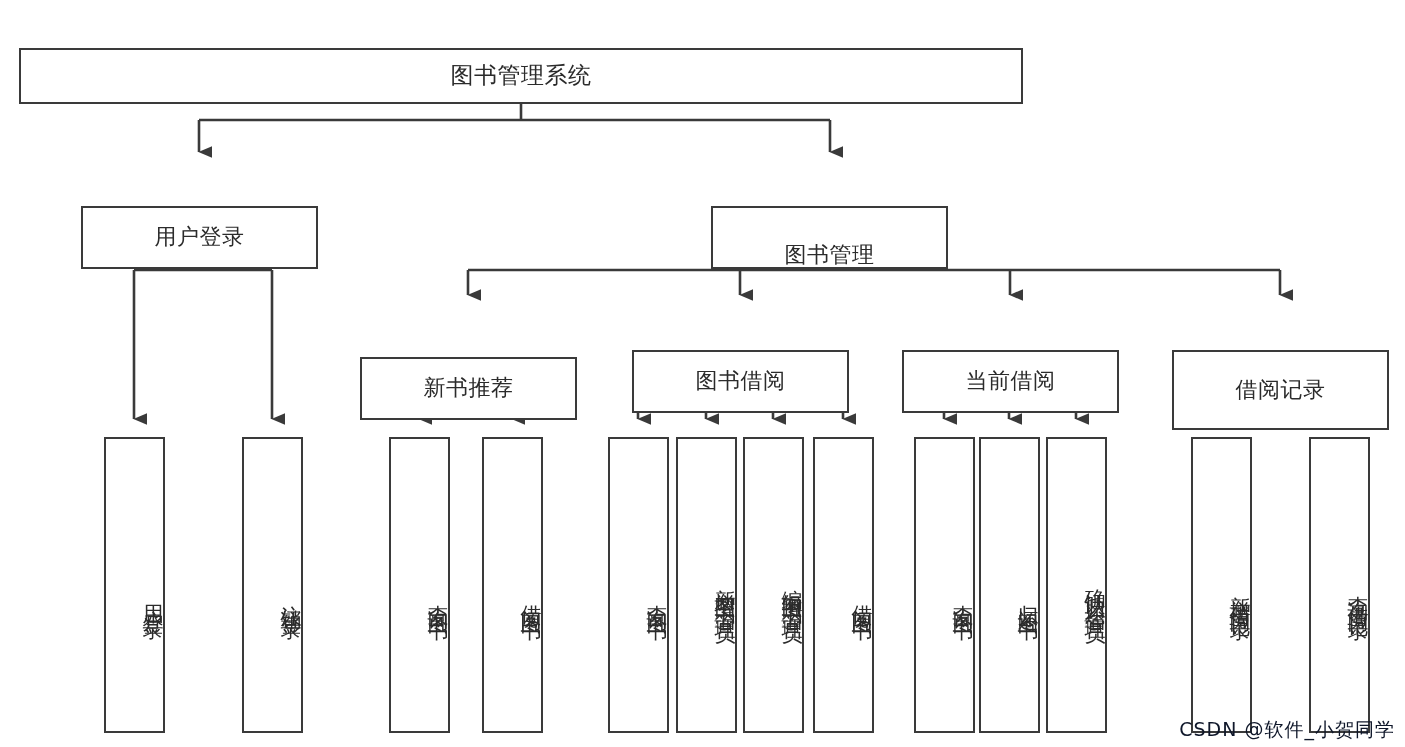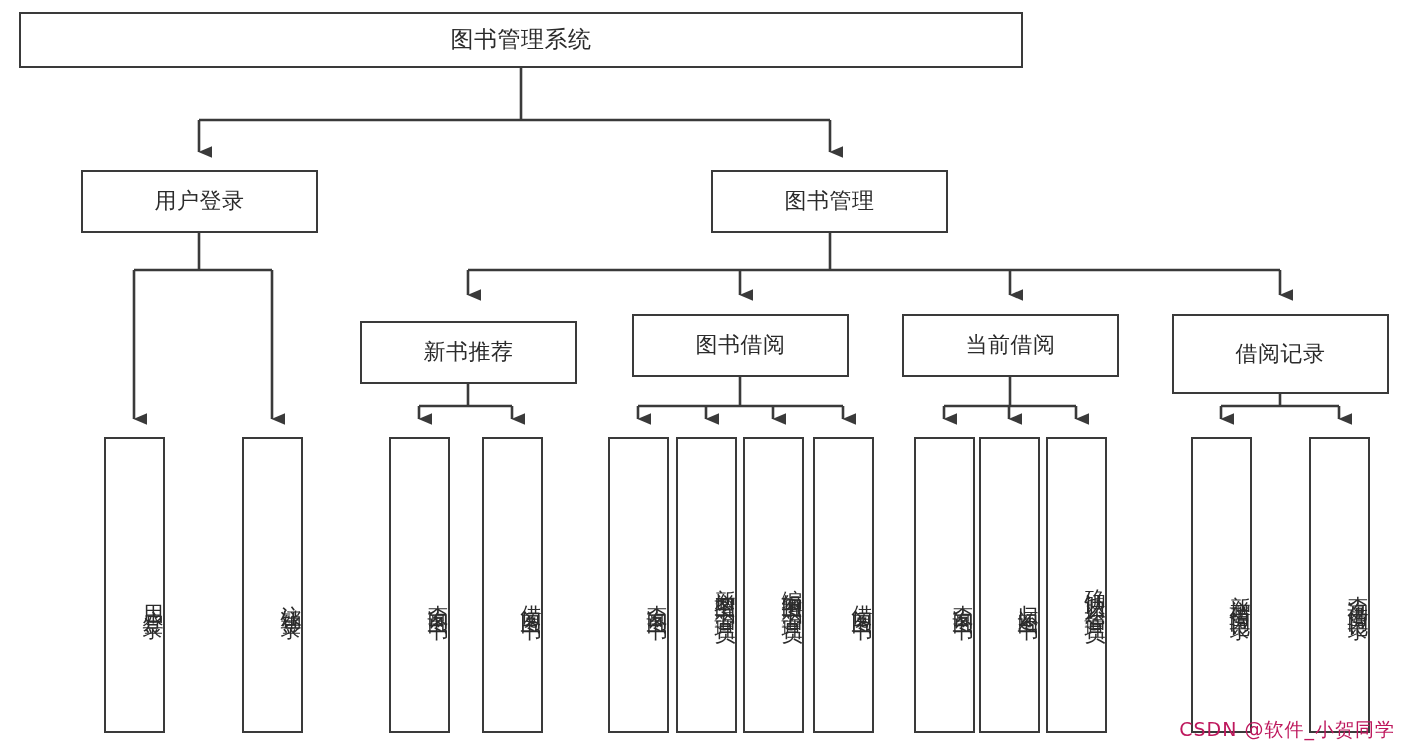--- a/index.html
+++ b/index.html
@@ -26,41 +26,42 @@
     display:flex;
     align-items:center;
     justify-content:center;
     color:#2b2b2b;
     letter-spacing:0.5px;
     z-index:2;
   }
   .node.h{
     font-size:22px;
     line-height:1.1;
+    margin-top:36px;
   }
   .node.title{
     font-size:23px;
   }
   .node.v{
     font-size:21px;
     writing-mode:vertical-rl;
     text-orientation:upright;
     align-items:flex-start;
     justify-content:center;
     padding-top:26px;
     letter-spacing:5px;
     line-height:1;
     white-space:nowrap;
   }
   .node.v.tall{padding-top:18px;}
   .watermark{
     position:absolute;
     right:10px;bottom:4px;
     font-size:19px;
-    color:#be185d;
+    color:#0f172a;
     letter-spacing:1px;
     z-index:3;
     white-space:nowrap;
   }
 </style>
 </head>
 <body>
 
 <div id="diagram-root">
 
@@ -114,21 +115,21 @@
     </g>
   </svg>
 
   <div class="node h title" style="left:19px;top:12px;width:1004px;height:56px;">
     <span>图书管理系统</span>
   </div>
 
   <div class="node h" style="left:81px;top:170px;width:237px;height:63px;">
     <span>用户登录</span>
   </div>
-  <div class="node h" style="left:711px;top:170px;width:237px;height:63px;">
+  <div class="node h" style="left:711px;top:170px;width:237px;height:63px;align-items:flex-end;">
     <span>图书管理</span>
   </div>
 
   <div class="node h" style="left:360px;top:321px;width:217px;height:63px;">
     <span>新书推荐</span>
   </div>
   <div class="node h" style="left:632px;top:314px;width:217px;height:63px;">
     <span>图书借阅</span>
   </div>
   <div class="node h" style="left:902px;top:314px;width:217px;height:63px;">

